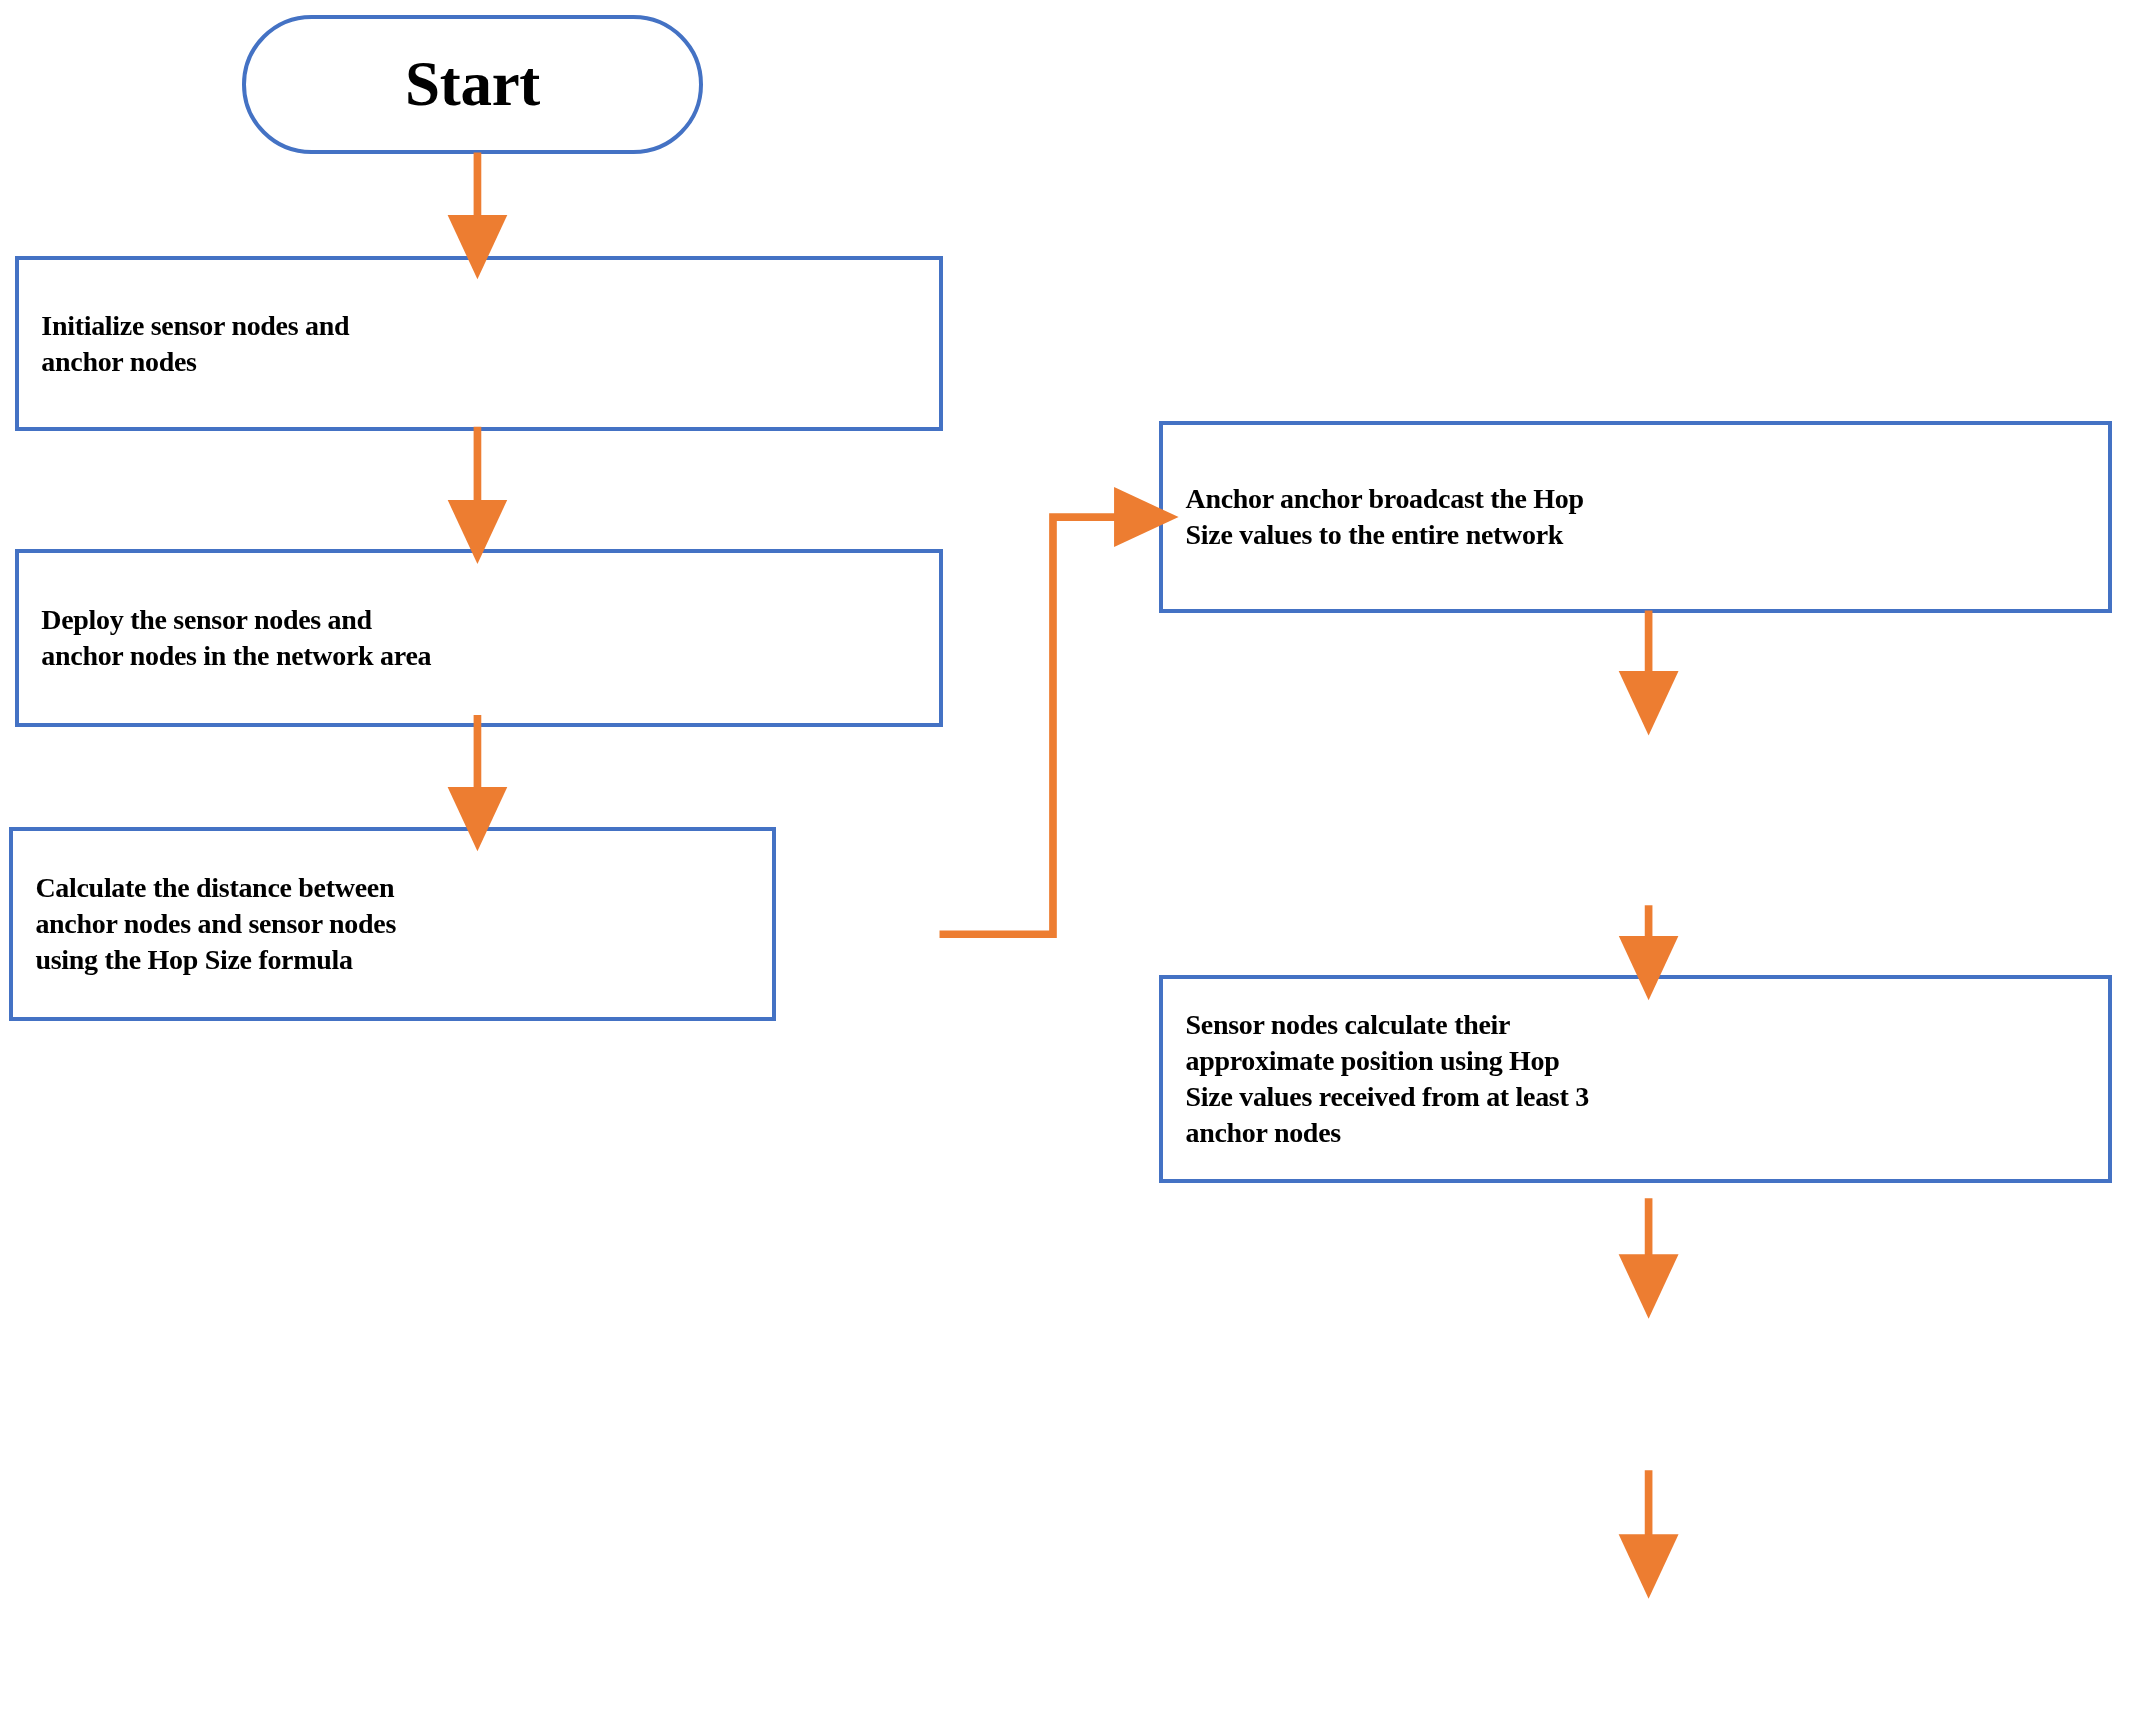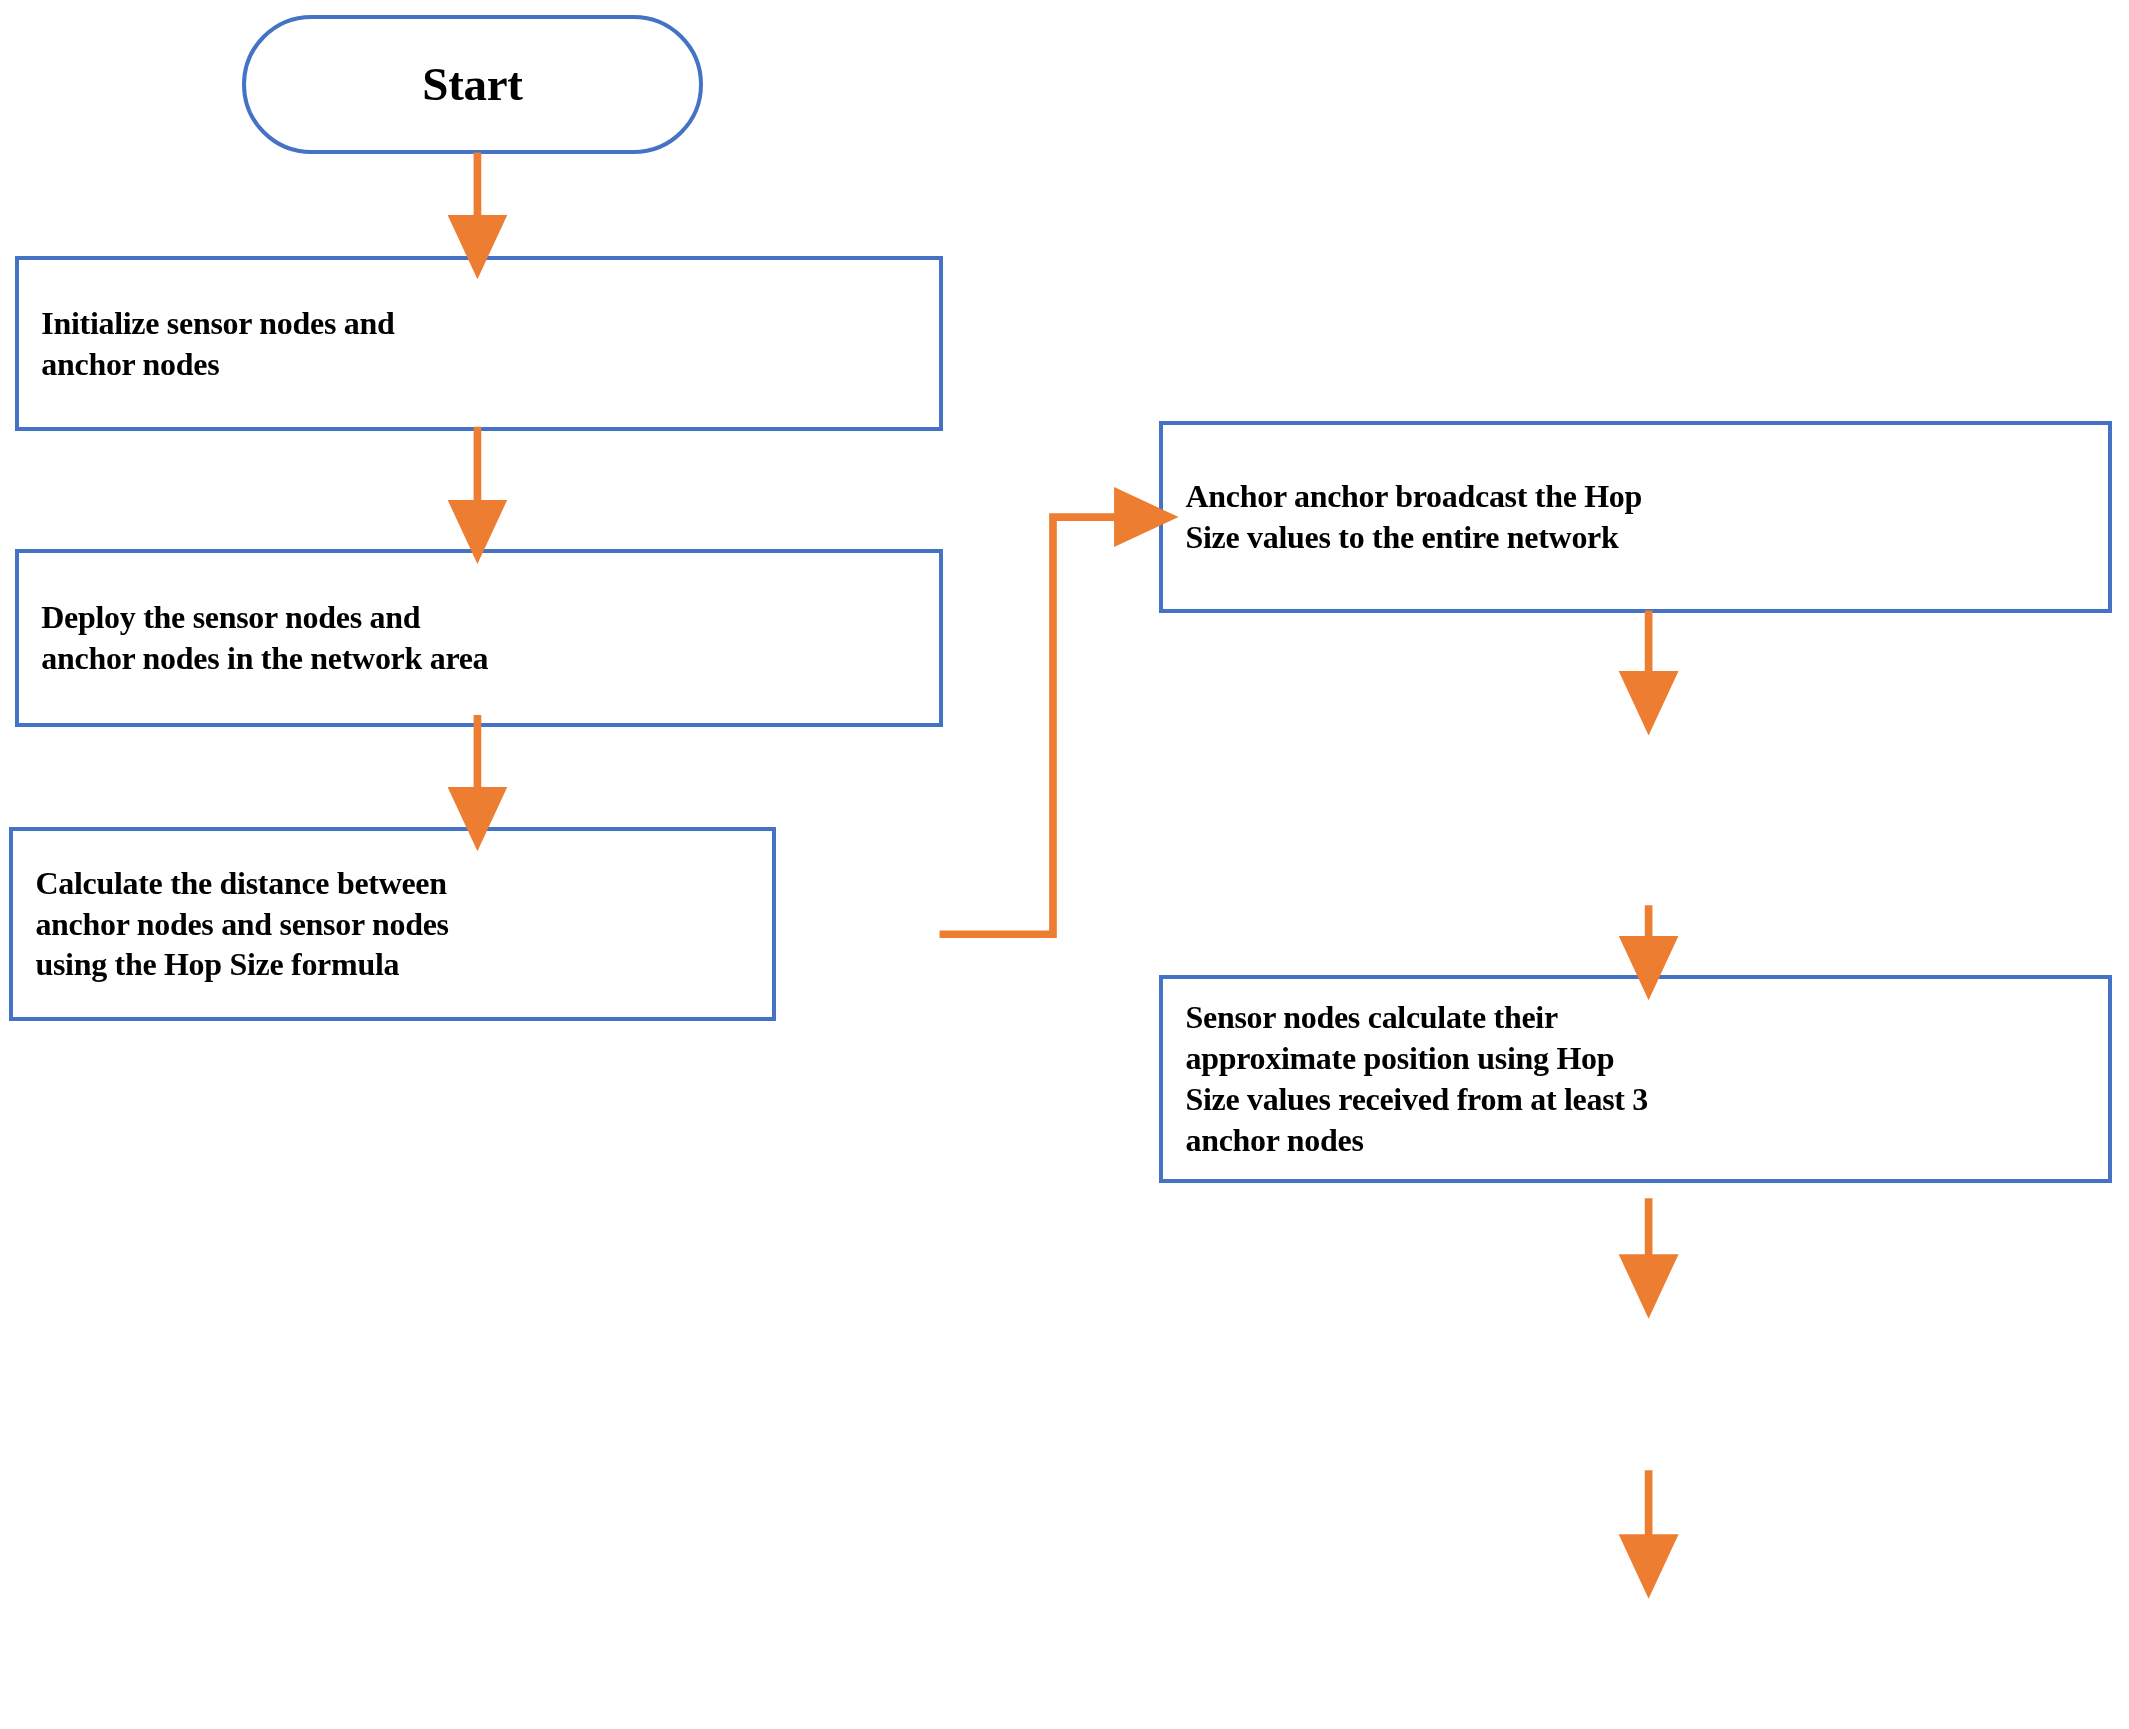--- a/index.html
+++ b/index.html
@@ -30,27 +30,27 @@
     justify-content: center;
   }
   .node .label {
     font-weight: bold;
     color: #000000;
     letter-spacing: -0.3px;
     line-height: 1.28;
     white-space: pre-line;
   }
   .node.process .label {
-    font-size: 32px;
+    font-size: 28px;
     padding-left: 22.5px;
     padding-right: 10.6px;
     text-align: left;
   }
   .node.terminator .label {
-    font-size: 47px;
+    font-size: 63px;
   }
   
   .conn {
     position: absolute;
     overflow: visible;
   }
   .conn svg { display: block; overflow: visible; }
 </style>
 </head>
 <body>

